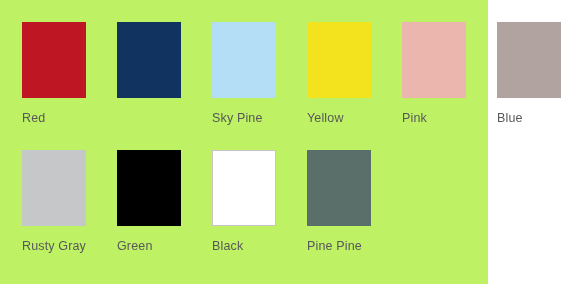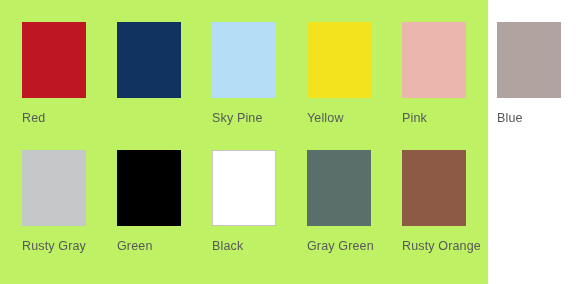--- a/index.html
+++ b/index.html
@@ -93,21 +93,17 @@
       <div class="swatch-cell">
         <div class="swatch-chip" style="background: rgb(0, 0, 0);"></div>
         <div class="swatch-label">Green</div>
       </div>
       <div class="swatch-cell">
         <div class="swatch-chip bordered" style="background: rgb(255, 255, 255);"></div>
         <div class="swatch-label">Black</div>
       </div>
       <div class="swatch-cell">
         <div class="swatch-chip" style="background: rgb(90, 111, 106);"></div>
-        <div class="swatch-label">Gray Green</div>
-      </div>
-      <div class="swatch-cell">
-        <div class="swatch-chip" style="background: rgb(141, 90, 70);"></div>
-        <div class="swatch-label">Rusty Orange</div>
+        <div class="swatch-label">Pine Pine</div>
       </div>
     </div>
 
 </div>
 
 </body></html>

